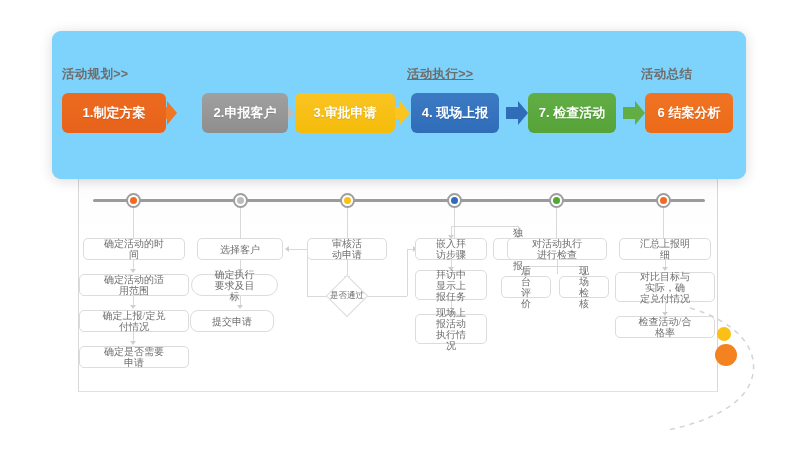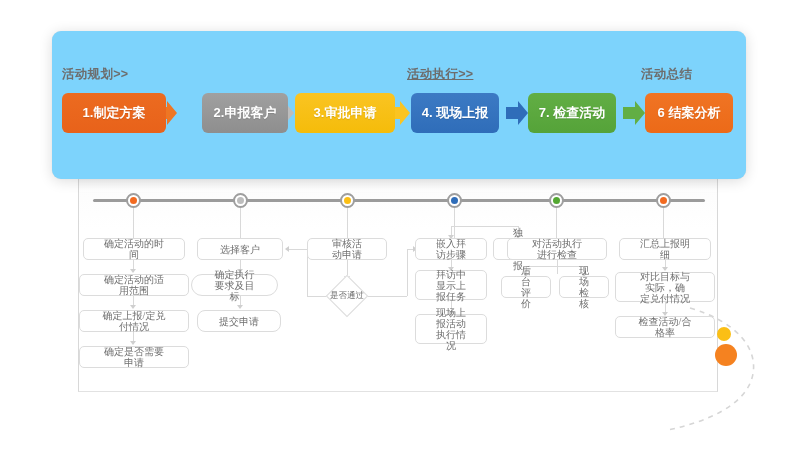--- a/index.html
+++ b/index.html
@@ -173,21 +173,21 @@
         <span class="conn v" style="left: 586px; top: 136px; height: 10px;"></span>
         <span class="arrowhead" style="left: 583px; top: 146px;"></span>
       </div>
     <div id="flow-boxes">
         <div class="nbox" style="left: 4px; top: 72px; width: 102px; height: 22px;">确定活动的时间</div>
         <div class="nbox" style="left: 0px; top: 108px; width: 110px; height: 22px;">确定活动的适用范围</div>
         <div class="nbox" style="left: 0px; top: 144px; width: 110px; height: 22px;">确定上报/定兑付情况</div>
         <div class="nbox" style="left: 0px; top: 180px; width: 110px; height: 22px;">确定是否需要申请</div>
         <div class="nbox" style="left: 118px; top: 72px; width: 86px; height: 22px;">选择客户</div>
         <div class="nbox" style="left: 112px; top: 108px; width: 87px; height: 22px; border-radius: 11px;">确定执行要求及目标</div>
-        <div class="nbox" style="left: 118px; top: 144px; width: 84px; height: 22px; border-radius: 8px;">提交申请</div>
+        <div class="nbox" style="left: 111px; top: 144px; width: 84px; height: 22px; border-radius: 8px;">提交申请</div>
         <div class="nbox" style="left: 228px; top: 72px; width: 80px; height: 22px;">审核活动申请</div>
         <div class="diamond" style="left: 253px; top: 115px; width: 30px; height: 30px;"></div>
         <div class="diamond-label" style="left: 235px; top: 124px; width: 66px; text-align: center;">是否通过</div>
         <div class="nbox" style="left: 336px; top: 72px; width: 72px; height: 22px;">嵌入拜访步骤</div>
         <div class="nbox" style="left: 414px; top: 72px; width: 50px; height: 22px;">独立上报</div>
         <div class="nbox" style="left: 336px; top: 104px; width: 72px; height: 30px;">拜访中显示上<br>报任务</div>
         <div class="nbox" style="left: 336px; top: 148px; width: 72px; height: 30px;">现场上报活动<br>执行情况</div>
         <div class="nbox" style="left: 428px; top: 72px; width: 100px; height: 22px;">对活动执行进行检查</div>
         <div class="nbox" style="left: 422px; top: 110px; width: 50px; height: 22px;">后台评价</div>
         <div class="nbox" style="left: 480px; top: 110px; width: 50px; height: 22px;">现场检核</div>

